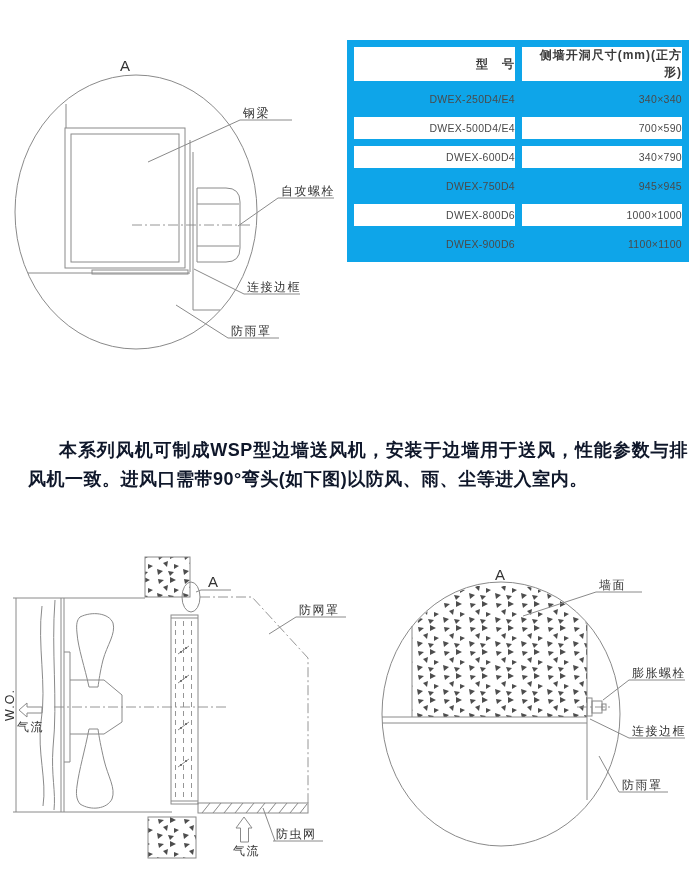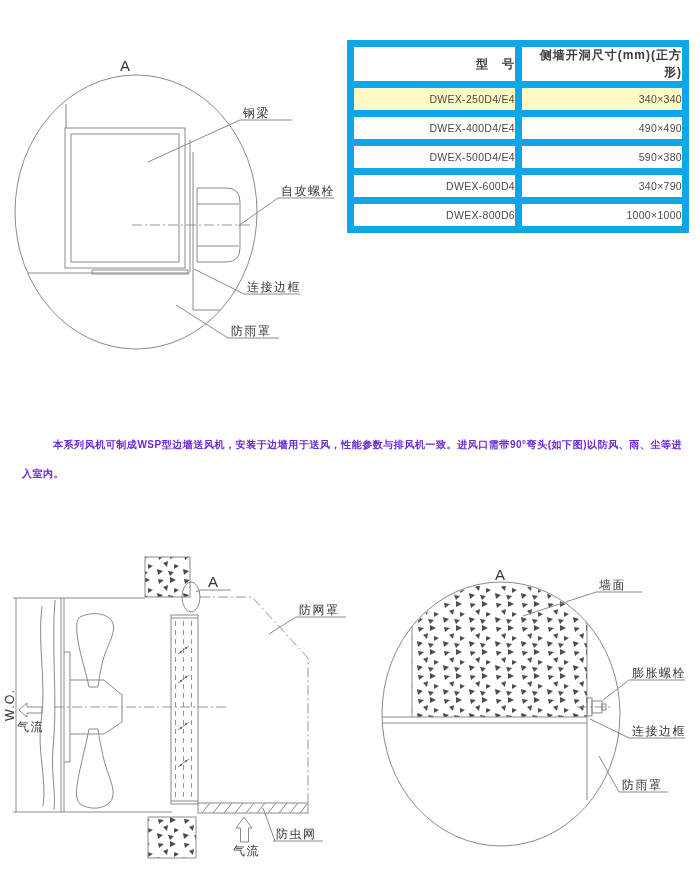--- a/index.html
+++ b/index.html
@@ -6,24 +6,24 @@
   #page{position:relative;width:700px;height:875px;background:#ffffff;margin:0 auto;
         font-family:"Liberation Sans",sans-serif;overflow:hidden;}
   
   #spec-table{position:absolute;left:347px;top:40px;width:335px;border-collapse:collapse;
               border:1px solid #6e6e6e;table-layout:fixed;}
   #spec-table th,#spec-table td{border:7px solid #0ea5e9;height:22px;padding:0;
               text-align:right;vertical-align:middle;overflow:hidden;}
   #spec-table th{font-size:12px;font-weight:bold;color:#3a3a3a;letter-spacing:1px;}
   #spec-table td{font-size:10.5px;color:#4a4a4a;letter-spacing:0.3px;}
   #spec-table col.c1{width:168px;} #spec-table col.c2{width:167px;}
-  #spec-table tr.shaded td{background:#fef9c3;}
+  #spec-table tr.shaded td{background:#0ea5e9;}
   
-  #desc{position:absolute;left:20px;top:428px;width:660px;margin:2px;
-        font-size:10px;line-height:29px;font-weight:bold;color:#6d28d9;
+  #desc{position:absolute;left:20px;top:428px;width:660px;margin:8px;
+        font-size:18px;line-height:29px;font-weight:bold;color:#0f172a;
         text-align:justify;text-indent:31px;letter-spacing:0.5px;}
   
   .drw{position:absolute;}
   #svg-top{left:0;top:45px;}
   #svg-fan{left:0;top:550px;}
   #svg-det{left:350px;top:550px;}
   .ln{stroke:#8a8a8a;stroke-width:1;fill:none;}
   .cl{stroke:#8a8a8a;stroke-width:0.9;fill:none;stroke-dasharray:10 3 2 3;}
   .dash{stroke:#8a8a8a;stroke-width:0.9;fill:none;stroke-dasharray:5 4;}
   .lbl{font-family:"Liberation Sans",sans-serif;font-size:12px;fill:#333333;letter-spacing:1.5px;}
@@ -73,34 +73,38 @@
         <th>型　号</th>
         <th>侧墙开洞尺寸(mm)(正方形)</th>
       </tr>
     </thead>
     <tbody>
         <tr class="shaded">
           <td>DWEX-250D4/E4</td>
           <td>340×340</td>
         </tr>
         <tr>
-          <td>DWEX-400D4/E4</td>
-          <td>490×490</td>
-        </tr>
-        <tr>
           <td>DWEX-500D4/E4</td>
-          <td>590×380</td>
+          <td>700×590</td>
         </tr>
         <tr>
           <td>DWEX-600D4</td>
           <td>340×790</td>
         </tr>
+        <tr class="shaded">
+          <td>DWEX-750D4</td>
+          <td>945×945</td>
+        </tr>
         <tr>
           <td>DWEX-800D6</td>
           <td>1000×1000</td>
+        </tr>
+        <tr class="shaded">
+          <td>DWEX-900D6</td>
+          <td>1100×1100</td>
         </tr>
       </tbody>
   </table>
 
   <p id="desc">本系列风机可制成WSP型边墙送风机，安装于边墙用于送风，性能参数与排风机一致。进风口需带90°弯头(如下图)以防风、雨、尘等进入室内。</p>
 
   <svg id="svg-fan" class="drw" width="350" height="325" viewBox="0 550 350 325">
     <defs>
       <pattern id="triA" width="26" height="24" patternUnits="userSpaceOnUse">
         <path class="dot" d="M2 3 l6 1 l-5 4 z"></path>

